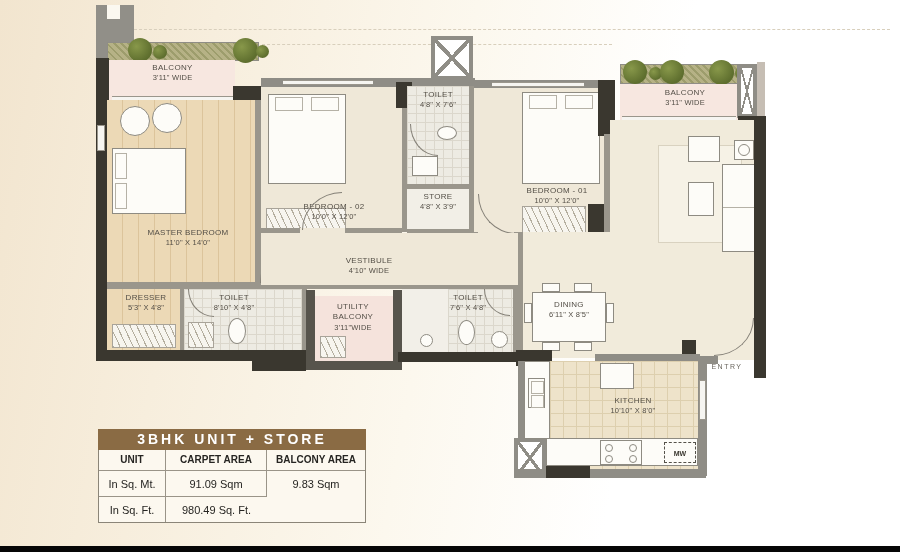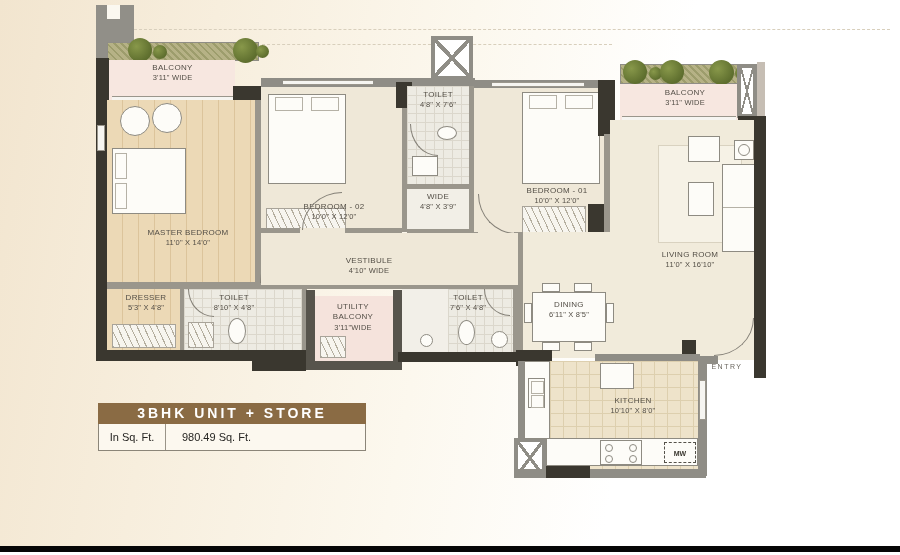--- a/index.html
+++ b/index.html
@@ -26,21 +26,21 @@
   .rlabel .dim{font-size:7.5px;letter-spacing:.2px;}
   .window{position:absolute;background:#f6f5f1;border-top:1px solid #9a968c;border-bottom:1px solid #9a968c;box-sizing:border-box;}
   .xbox{position:absolute;box-sizing:border-box;border:4px solid #8f8d86;
     background:linear-gradient(to top right,transparent 46%,#8f8d86 46%,#8f8d86 54%,transparent 54%),
                linear-gradient(to bottom right,transparent 46%,#8f8d86 46%,#8f8d86 54%,transparent 54%),#fff;}
   .planter{position:absolute;background:repeating-linear-gradient(45deg,rgba(92,102,42,.28) 0 2px,transparent 2px 5px),#b6b286;border:1px solid #8f8d86;box-sizing:border-box;}
   .bush{position:absolute;border-radius:50%;background:radial-gradient(circle at 35% 35%,#88984a,#5e6e2e 70%);}
   .circ{position:absolute;background:#fdfcf8;border:1px solid #8e8b82;border-radius:50%;box-sizing:border-box;}
   .dash{position:absolute;border-top:1px dashed #d8cfbc;height:0;}
   
-  .atable{position:absolute;left:98px;top:403px;width:268px;}
+  .atable{position:absolute;left:98px;top:429px;width:268px;}
   .atable .ttl{height:21px;line-height:21px;background:#8a6b44;color:#fff;font-weight:bold;
     font-size:14px;letter-spacing:3px;text-align:center;}
   .atable .grid{background:#fcf8ef;border:1px solid #8b8578;border-top:none;}
   .atable .row{display:grid;grid-template-columns:67px 101px 98px;}
   .atable .row.hd div{font-weight:bold;font-size:10px;height:20px;line-height:20px;}
   .atable .row div{font-size:11px;height:26px;line-height:26px;text-align:center;color:#262522;
     border-right:1px solid #9a9488;box-sizing:border-box;}
   .atable .row div:last-child{border-right:none;}
   .atable .row + .row div{border-top:1px solid #9a9488;}
   .foot{position:absolute;left:700px;top:491px;width:195px;text-align:right;font-size:11px;color:#4c4a45;}
@@ -122,21 +122,21 @@
     <div>TOILET</div>
     <div class="dim">4'8" X 7'6"</div>
   </div>
   <div class="furn" style="left:437px;top:126px;width:20px;height:14px;border-radius:50%;"></div>
   <div class="furn" style="left:412px;top:156px;width:26px;height:20px;"></div>
   <div class="arc arc-bl" style="left:410px;top:124px;width:28px;height:32px;"></div>
 
   <div class="twall" style="left:407px;top:184px;width:62px;height:5px;"></div>
   <div class="a" style="left:407px;top:189px;width:62px;height:42px;background:#f2efe7;"></div>
   <div class="rlabel" style="left:407px;top:192px;width:62px;">
-    <div>WIDE</div>
+    <div>STORE</div>
     <div class="dim">4'8" X 3'9"</div>
   </div>
   <div class="twall" style="left:407px;top:229px;width:62px;height:5px;"></div>
   <div class="twall" style="left:469px;top:86px;width:5px;height:148px;"></div>
 
   <div class="a floor-cream" style="left:474px;top:86px;width:132px;height:150px;"></div>
   <div class="gwall" style="left:474px;top:80px;width:128px;height:8px;"></div>
   <div class="window" style="left:492px;top:82px;width:92px;height:5px;"></div>
   <div class="furn" style="left:522px;top:92px;width:78px;height:92px;">
     <div style="position:absolute;left:6px;top:2px;width:26px;height:12px;border:1px solid #b5b1a6;"></div>
@@ -175,24 +175,20 @@
   <div class="a floor-cream2" style="left:523px;top:232px;width:232px;height:126px;"></div>
   <div class="a" style="left:658px;top:145px;width:84px;height:98px;background:#f6f2e6;border:1px solid #d9d2c0;"></div>
   <div class="furn" style="left:688px;top:136px;width:32px;height:26px;"></div>
   <div class="furn" style="left:734px;top:140px;width:20px;height:20px;">
     <div class="circ" style="left:3px;top:3px;width:12px;height:12px;"></div>
   </div>
   <div class="furn" style="left:722px;top:164px;width:34px;height:88px;">
     <div style="position:absolute;left:0;top:42px;width:100%;height:1px;background:#b5b1a6;"></div>
   </div>
   <div class="furn" style="left:688px;top:182px;width:26px;height:34px;"></div>
-  <div class="rlabel" style="left:640px;top:250px;width:100px;">
-    <div>LIVING ROOM</div>
-    <div class="dim">11'0" X 16'10"</div>
-  </div>
   <div class="wall" style="left:754px;top:118px;width:12px;height:242px;"></div>
 
   <div class="a" style="left:682px;top:340px;width:14px;height:24px;background:#3a372f;"></div>
   <div class="gwall" style="left:682px;top:356px;width:36px;height:8px;"></div>
   <div class="arc arc-br" style="left:714px;top:318px;width:40px;height:38px;"></div>
   <div class="wall" style="left:754px;top:360px;width:12px;height:18px;"></div>
   <div class="entrytxt" style="left:700px;top:363px;width:54px;">ENTRY</div>
 
   <div class="a floor-cream" style="left:261px;top:233px;width:262px;height:52px;"></div>
   <div class="rlabel" style="left:319px;top:256px;width:100px;">
@@ -279,20 +275,30 @@
   </div>
   <div class="mwbox" style="left:664px;top:442px;width:32px;height:21px;line-height:21px;">MW</div>
   <div class="rlabel" style="left:583px;top:396px;width:100px;">
     <div>KITCHEN</div>
     <div class="dim">10'10" X 8'0"</div>
   </div>
 
   <div class="atable">
     <div class="ttl">3BHK UNIT + STORE</div>
     <div class="grid">
+      <div class="row hd">
+        <div>UNIT</div>
+        <div>CARPET AREA</div>
+        <div>BALCONY AREA</div>
+      </div>
+      <div class="row">
+        <div>In Sq. Mt.</div>
+        <div>91.09 Sqm</div>
+        <div>9.83 Sqm</div>
+      </div>
       <div class="row">
         <div>In Sq. Ft.</div>
         <div>980.49 Sq. Ft.</div>
       </div>
     </div>
   </div>
 
 
   <div class="botbar"></div>
   <div class="whitebase"></div>

